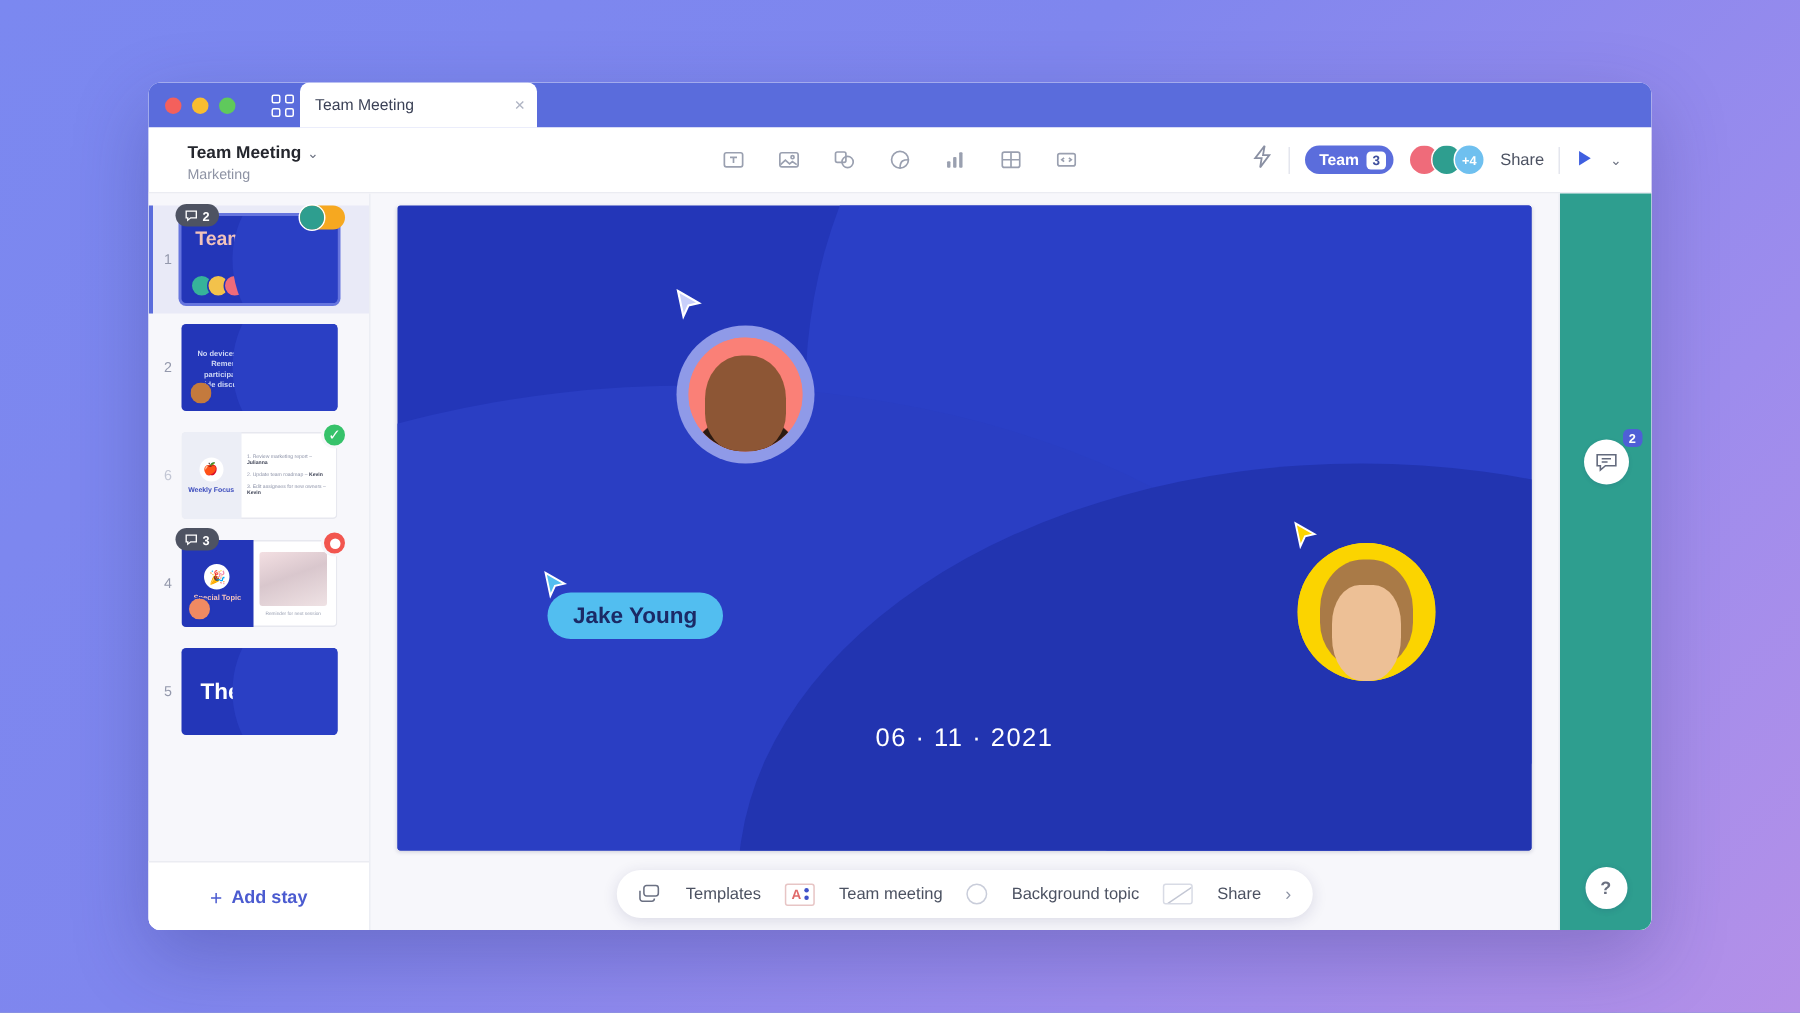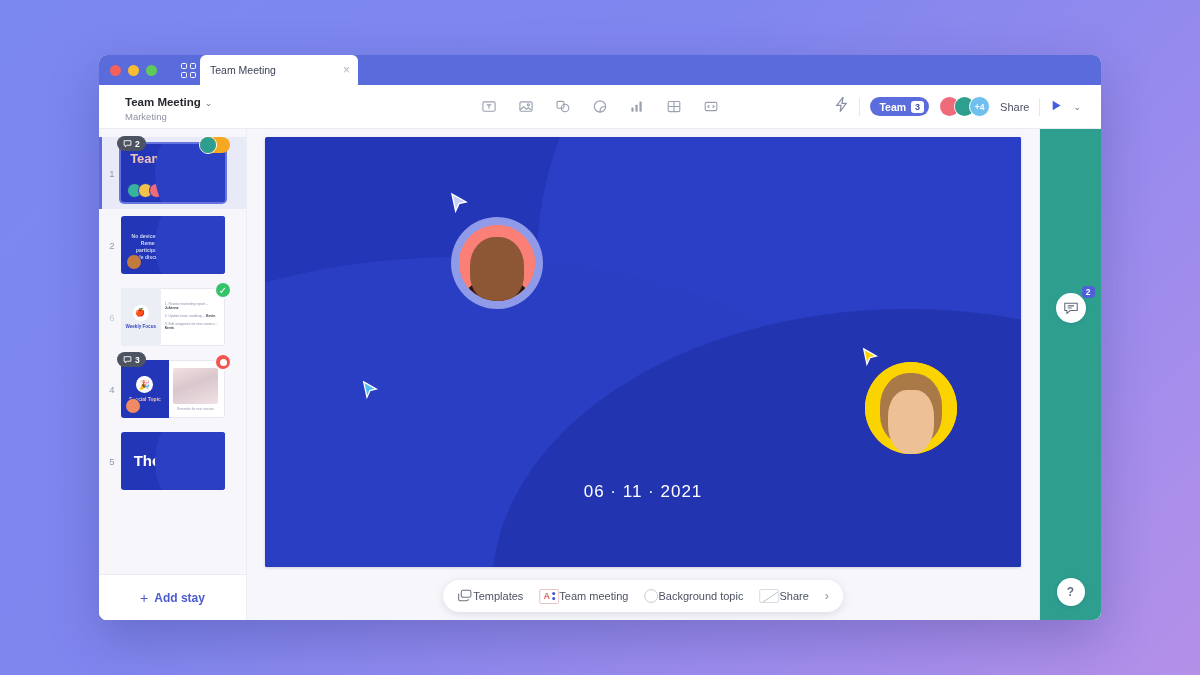--- a/index.html
+++ b/index.html
@@ -163,21 +163,21 @@
     position: absolute; left: 100px; top: 258px; background: #52bef0; border-radius: 16px;
     padding: 7px 17px; color: #1b2a66; font-size: 15px; font-weight: bold; z-index: 7;
   }
 
   
   .bottom-bar {
     position: absolute; left: 50%; transform: translateX(-50%); bottom: 8px;
     height: 32px; background: #fff; border-radius: 16px; box-shadow: 0 2px 10px rgba(40,45,100,.14);
     display: flex; align-items: center; padding: 0 14px; gap: 16px;
   }
-  .bb-item { display: flex; align-items: center; gap: 0; font-size: 11px; color: #4c5262; cursor: pointer; white-space: nowrap; }
+  .bb-item { display: flex; align-items: center; gap: 16px; font-size: 11px; color: #4c5262; cursor: pointer; white-space: nowrap; }
   .bb-circle { width: 14px; height: 14px; border-radius: 50%; border: 1.3px solid #c9cdda; }
   .bb-swatch { width: 20px; height: 14px; border-radius: 2px; border: 1px solid #d8dbe5; position: relative; overflow:hidden; }
   .bb-swatch::after { content:''; position:absolute; left:-3px; top:6px; width:28px; height:1px; background:#c3c7d4; transform:rotate(-34deg); }
   .bb-font { width: 20px; height: 15px; border: 1px solid #e7c5c5; border-radius: 2px; display:flex; align-items:center; justify-content:center; gap:2px; }
   .bb-font .a { font-size:9px; color:#e06a6a; font-weight:bold; line-height:1;}
   .bb-font .d { display:flex; flex-direction:column; gap:1.5px;}
   .bb-font .d i { width:3px; height:3px; border-radius:50%; background:#3f51c9; display:block;}
   .bb-chev { color: #8d93a4; font-size: 12px; cursor: pointer; }
 
   
@@ -446,20 +446,21 @@
           <svg width="18" height="20" viewBox="0 0 20 22" fill="#52bef0" stroke="#fff" stroke-width="1.4">
               <path d="M3 2l14 8-7 1.6L6.6 19z"></path>
             </svg>
         </div>
         <div class="cursor" style="left:596px;top:210px">
           <svg width="18" height="20" viewBox="0 0 20 22" fill="#fbd400" stroke="#fff" stroke-width="1.4">
               <path d="M3 2l14 8-7 1.6L6.6 19z"></path>
             </svg>
         </div>
 
+        <div class="name-pill">Jake Young</div>
 
         <div class="stage-date">06 · 11 · 2021</div>
       </div>
 
       <div class="bottom-bar">
         <div class="bb-item">
           <svg width="16" height="14" viewBox="0 0 18 16" fill="none" stroke="#6b7183" stroke-width="1.2">
               <rect x="4.5" y="1.5" width="11" height="8" rx="2"></rect>
               <path d="M12.5 11.5a2 2 0 0 1-2 2h-7a2 2 0 0 1-2-2v-6"></path>
             </svg>

